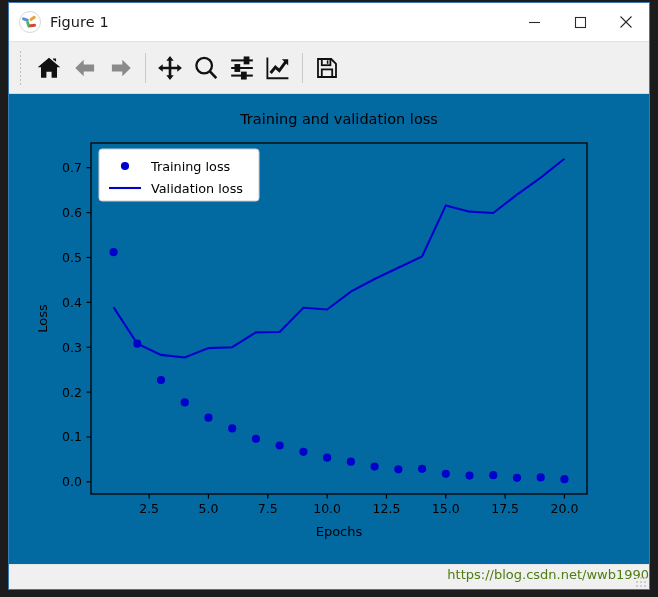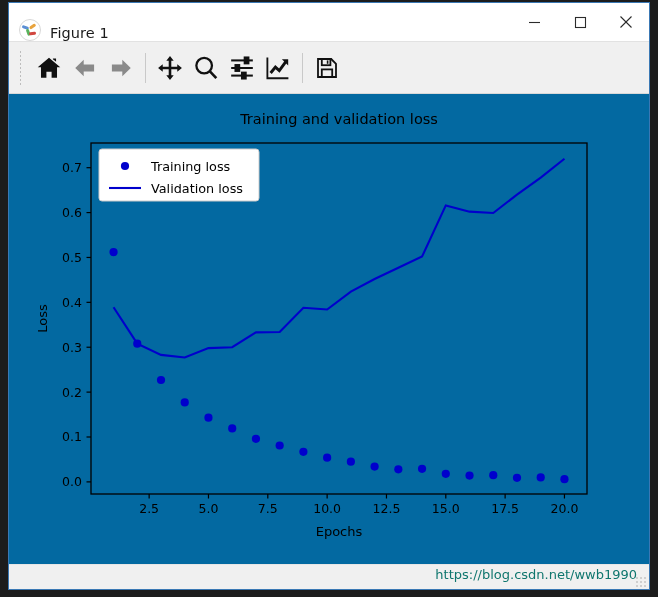--- a/index.html
+++ b/index.html
@@ -26,21 +26,21 @@
     box-sizing: border-box;
     display: flex;
     flex-direction: column;
   }
 
   #titlebar {
     height: 38px;
     min-height: 38px;
     background: #ffffff;
     display: flex;
-    align-items: flex-end;
+    align-items: center;
     position: relative;
   }
   #app-icon {
     width: 20px;
     height: 20px;
     margin-left: 10px;
     position: relative;
     border-radius: 50%;
     background: #ffffff;
     border: 1px solid #d8d8d8;
@@ -125,24 +125,24 @@
   
   #statusbar {
     height: 24px;
     min-height: 24px;
     background: #f0f0f0;
     border-top: 1px solid #e6e6e6;
     position: relative;
   }
   #watermark {
     position: absolute;
-    right: 12px;
+    right: 0;
     top: 2px;
     font-size: 13px;
-    color: #0f766e;
+    color: #4d7c0f;
     font-family: "DejaVu Sans", sans-serif;
     white-space: nowrap;
   }
   #resize-grip {
     position: absolute;
     right: 2px;
     bottom: 1px;
     width: 12px;
     height: 12px;
     background-image: radial-gradient(#cfcfcf 42%, transparent 45%);

